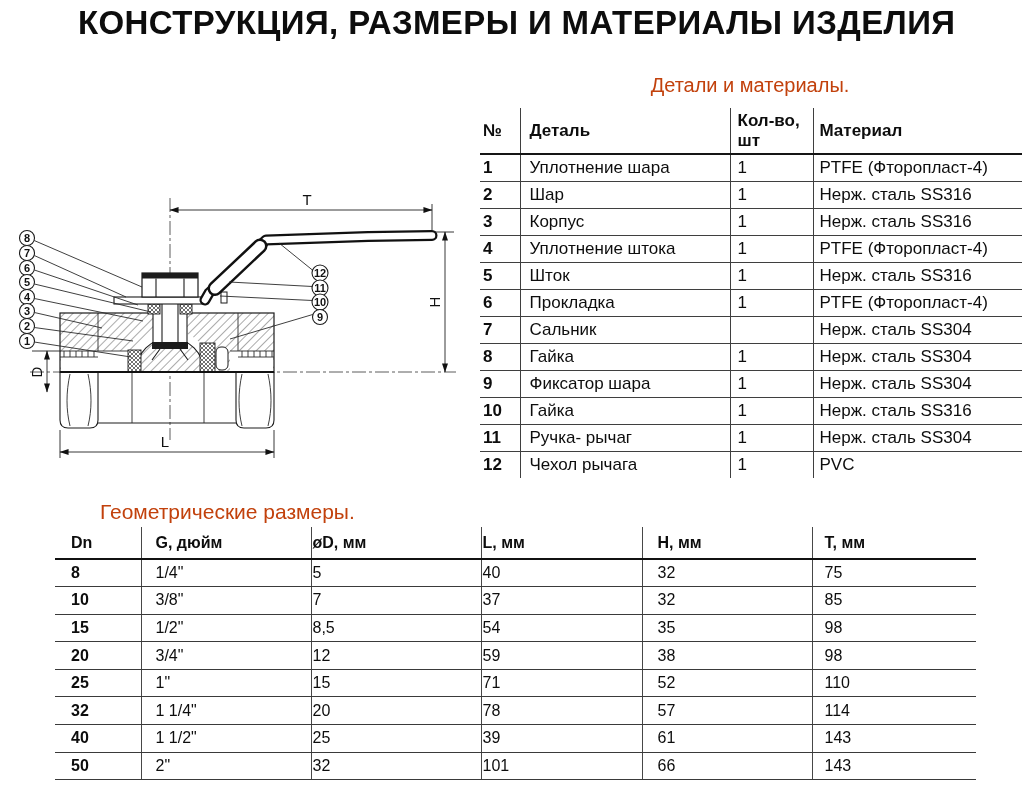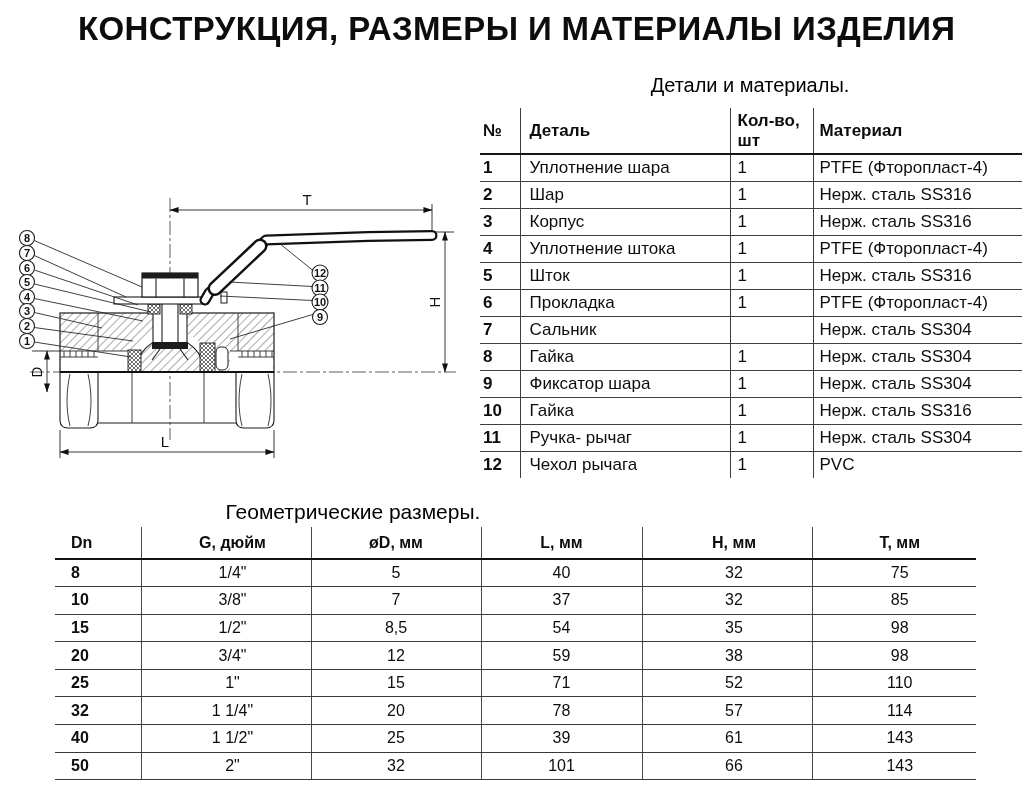--- a/index.html
+++ b/index.html
@@ -1,22 +1,22 @@
 <!DOCTYPE html>
 <html><head>
 <meta charset="utf-8">
 <style>
   html,body{margin:0;padding:0;background:#888;}
   .page{position:relative;width:1028px;height:785px;background:#ffffff;overflow:hidden;
         font-family:"Liberation Sans","DejaVu Sans",sans-serif;color:#0d0d0d;}
-  .page-title{position:absolute;left:78px;top:10px;width:940px;
+  .page-title{position:absolute;left:78px;top:4px;width:940px;
         font-size:33px;font-weight:bold;letter-spacing:.4px;white-space:nowrap;}
-  .caption{position:absolute;font-size:20px;color:#000000;}
+  .caption{position:absolute;font-size:20px;color:#c2410c;}
   .caption-parts{left:560px;top:74px;width:380px;text-align:center;}
-  .caption-dims{left:100px;top:500px;width:506px;text-align:center;font-size:21px;}
+  .caption-dims{left:100px;top:500px;width:506px;font-size:21px;}
 
   table{border-collapse:collapse;table-layout:fixed;}
   td,th{overflow:hidden;white-space:nowrap;vertical-align:middle;text-align:left;
         font-weight:normal;}
 
   
   .parts-table{position:absolute;left:480px;top:108px;width:542px;font-size:17px;}
   .parts-table th{font-weight:bold;border-bottom:2.5px solid #151515;line-height:1.15;
         white-space:normal;}
   .parts-table thead tr{height:46px;}
@@ -28,21 +28,21 @@
   .parts-table .c-part{padding-left:9px;}
   .parts-table .c-qty{padding-left:7px;}
   .parts-table .c-mat{padding-left:6px;}
 
   
   .dims-table{position:absolute;left:55px;top:527px;width:921px;font-size:16px;}
   .dims-table th{font-weight:bold;border-bottom:2.5px solid #111;}
   .dims-table thead tr{height:32px;}
   .dims-table tbody tr{height:27.6px;}
   .dims-table td{border-bottom:1.8px solid #3a3a3a;}
-  .dims-table td+td,.dims-table th+th{border-left:1.4px solid #474747;text-align:center;}
+  .dims-table td+td,.dims-table th+th{border-left:1.4px solid #474747;}
   .dims-table .c0{padding-left:16px;font-weight:bold;}
   .dims-table .c1{padding-left:14px;}
   .dims-table .c2{}
   .dims-table .c3{}
   .dims-table .c4{padding-left:15px;}
   .dims-table .c5{padding-left:12px;margin-left:8px;}
 
   .drawing{position:absolute;left:2px;top:180px;width:465px;height:285px;}
   .drawing svg{display:block;}
   .dline{stroke:#1c1c1c;stroke-width:1.1;fill:none;}

